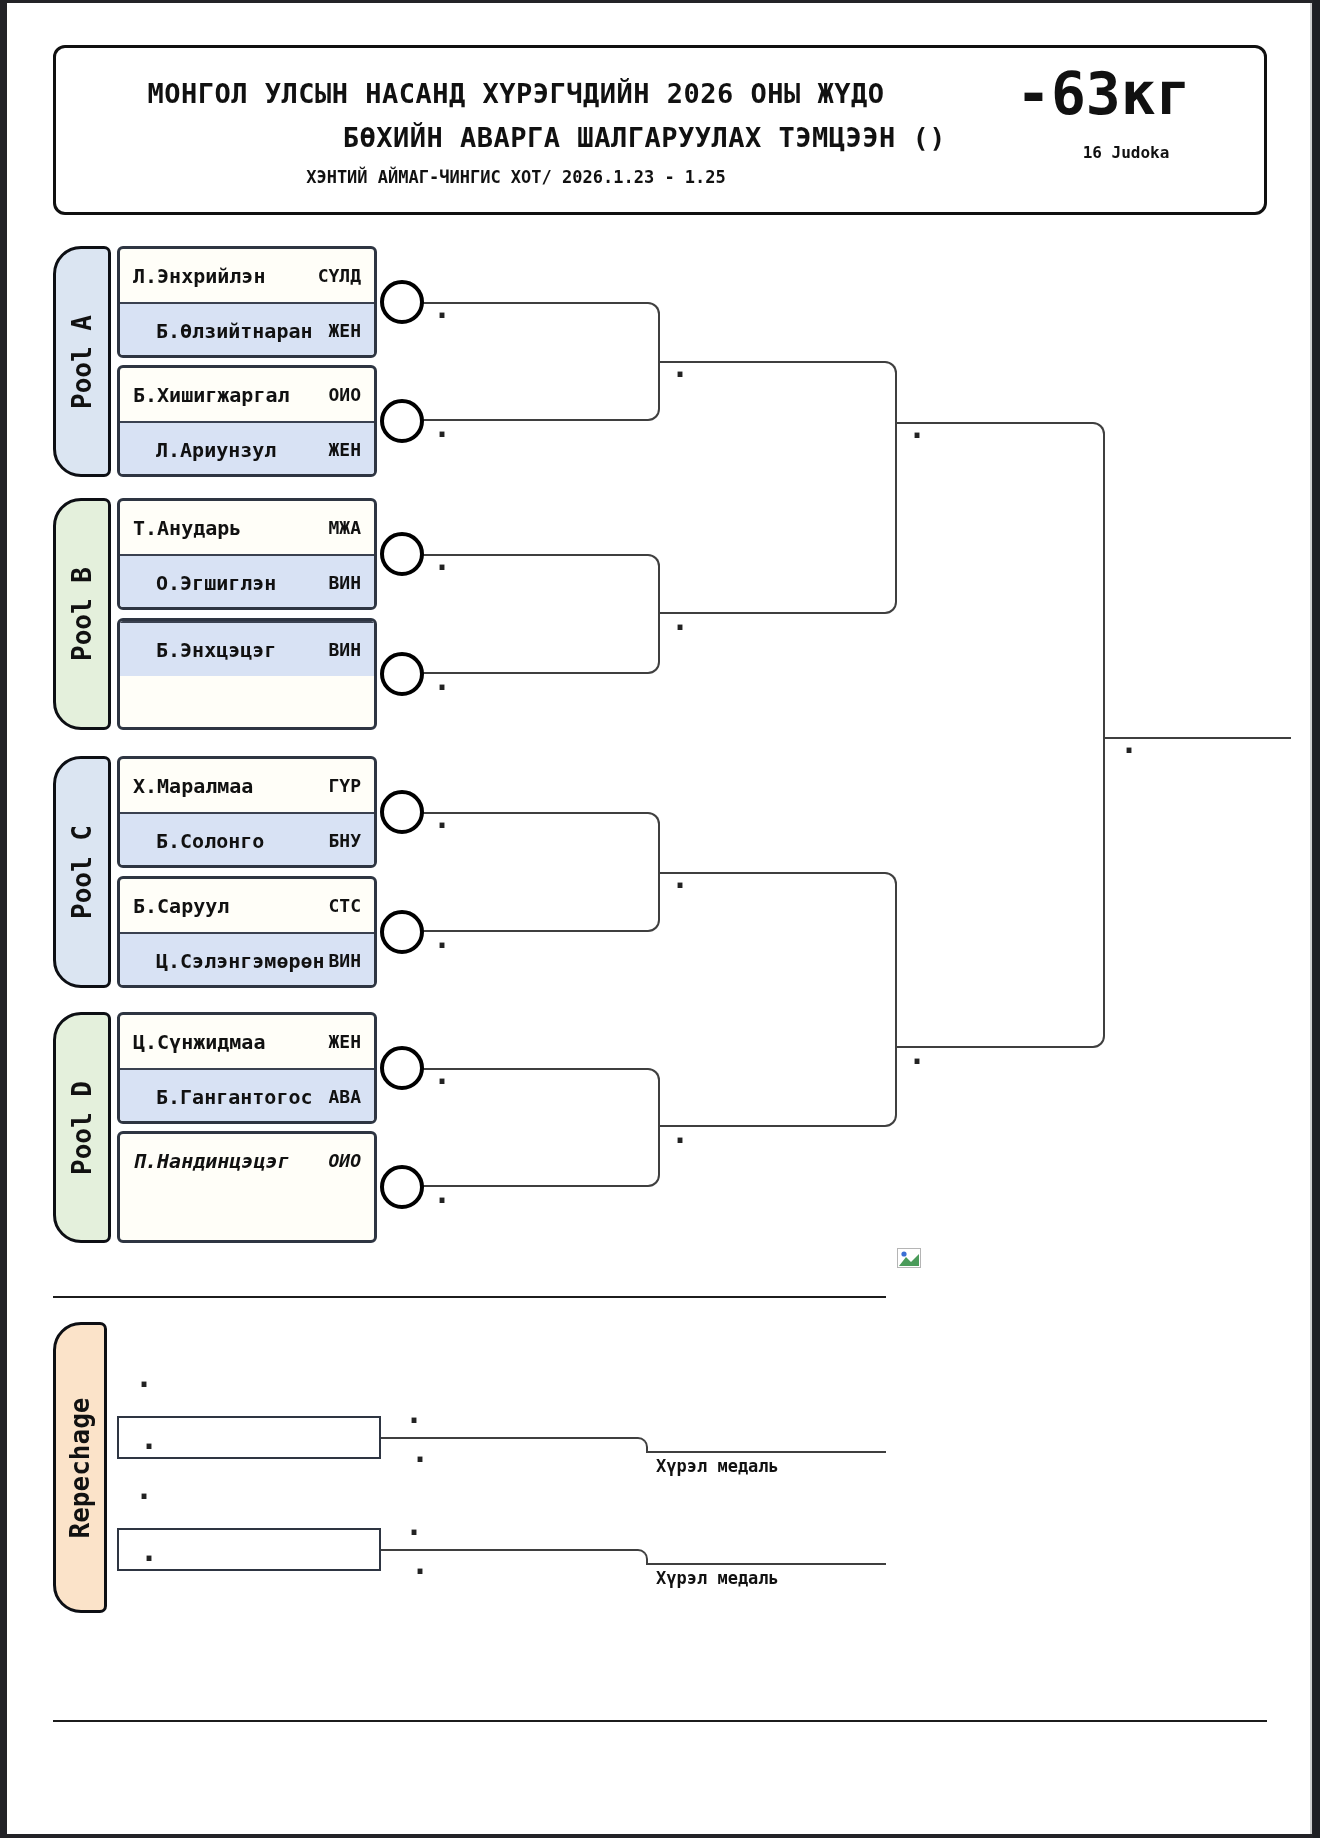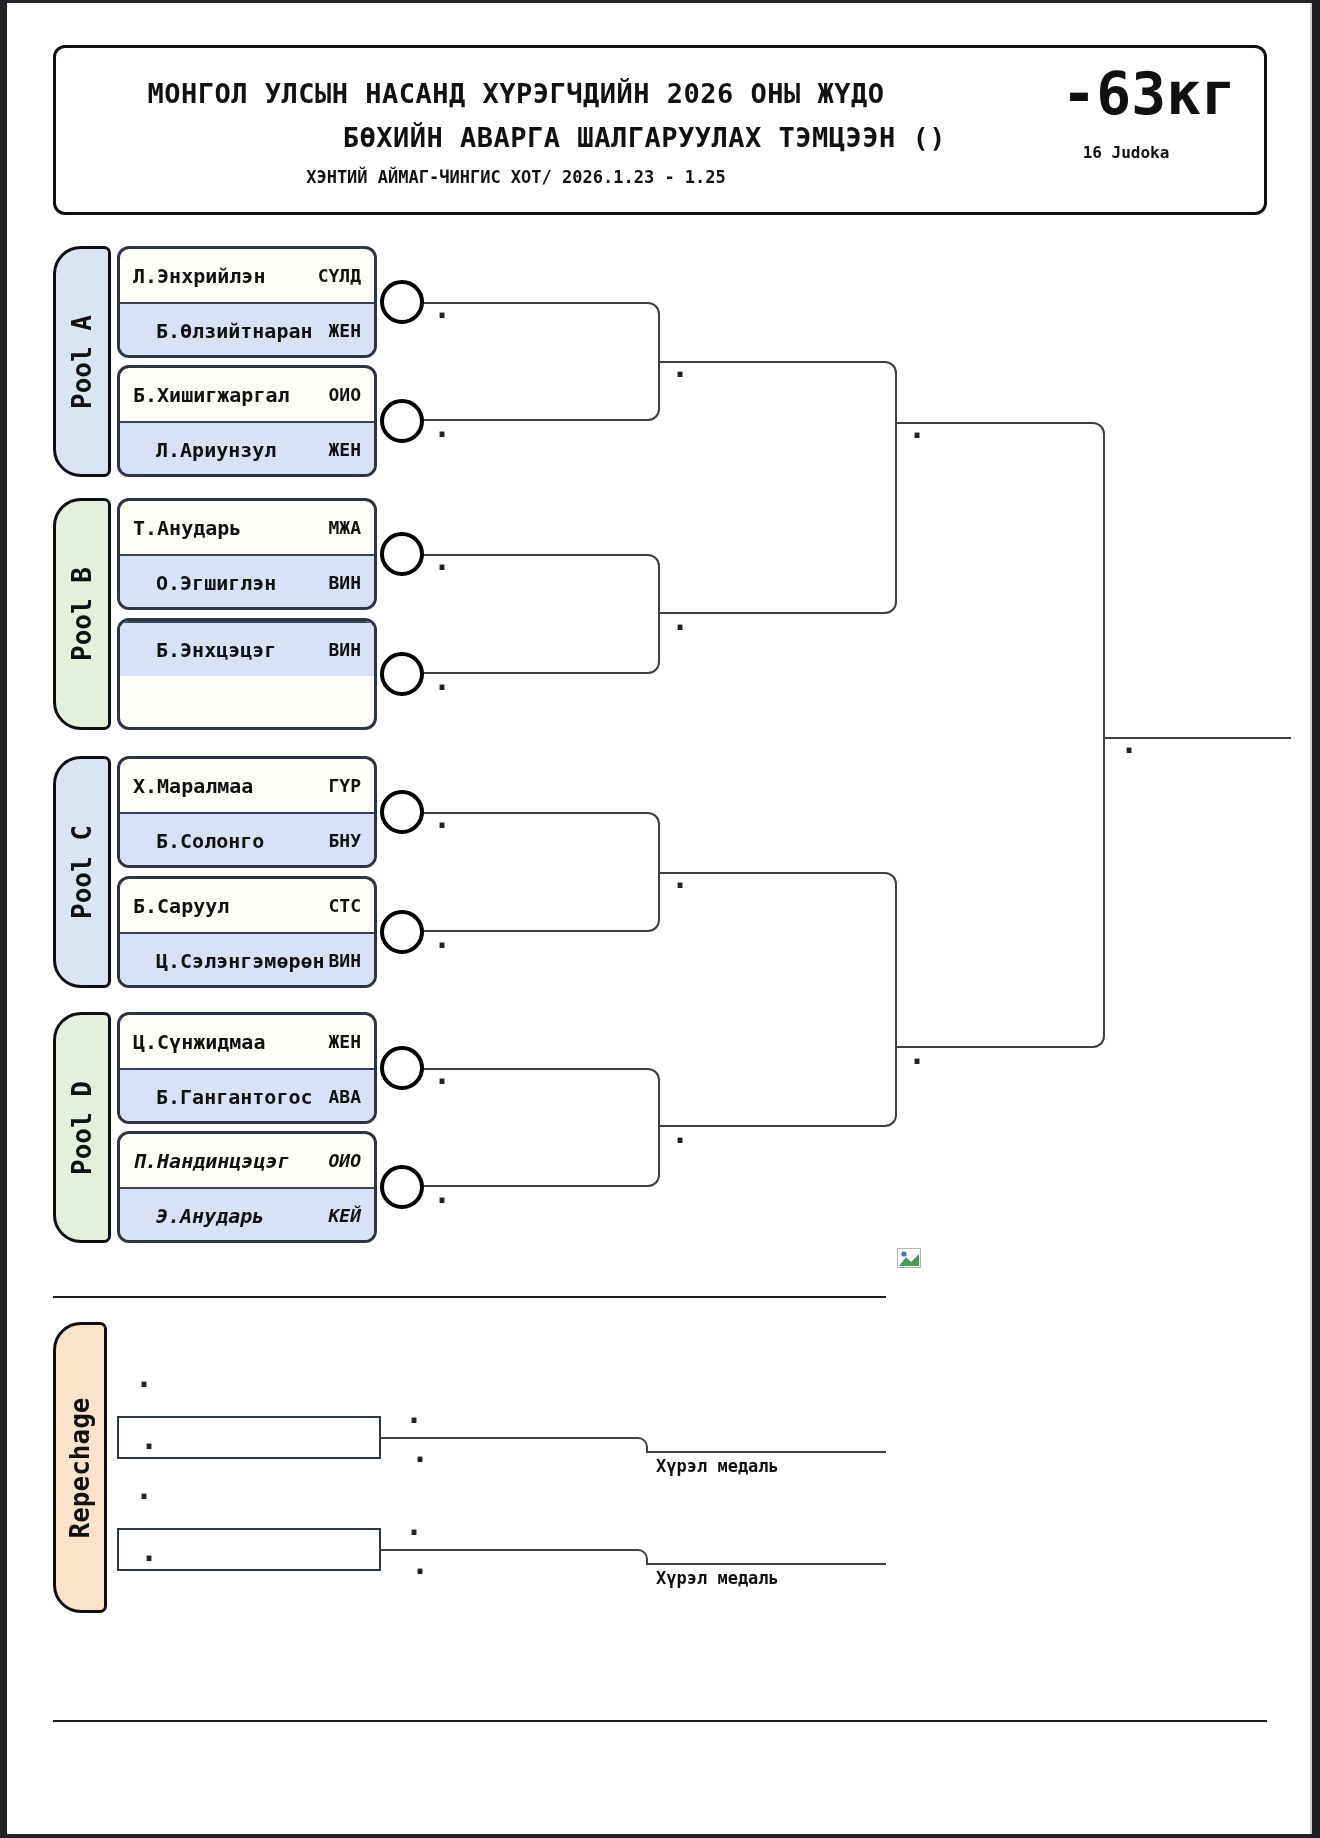--- a/index.html
+++ b/index.html
@@ -4,28 +4,28 @@
 <style>
   html,body{margin:0;padding:0;background:#1e1f23;}
   #page{position:relative;width:1313px;height:1838px;background:#ffffff;overflow:hidden;
         font-family:"DejaVu Sans Mono","Liberation Mono",monospace;color:#111;}
   .abs{position:absolute;}
   .edge{position:absolute;background:#232327;}
   
   .hdrbox{border:3px solid #101010;border-radius:12px;box-sizing:border-box;background:#fff;}
   .hline-title{font-weight:bold;font-size:27px;letter-spacing:0.5px;text-align:center;white-space:nowrap;}
   .hline-sub{font-weight:bold;font-size:17px;text-align:center;white-space:nowrap;}
-  .weight{font-weight:bold;font-size:58px;text-align:right;white-space:nowrap;}
+  .weight{font-weight:bold;font-size:58px;text-align:left;white-space:nowrap;}
   .jcount{font-weight:bold;font-size:16px;text-align:center;white-space:nowrap;}
   
   .poolbox{border:3px solid #0d0f14;border-radius:28px 7px 7px 28px;box-sizing:border-box;
            display:flex;align-items:center;justify-content:center;}
   .poolbox span{transform:rotate(-90deg);font-weight:bold;font-size:26px;white-space:nowrap;}
   
-  .pairbox{width:260px;height:112px;border:3px solid #2e3542;border-radius:12px;overflow:hidden;
+  .pairbox{width:260px;height:112px;border:3px solid #2e3542;border-radius:6px;overflow:hidden;
            box-sizing:border-box;background:#fffef8;}
   .prow{height:53px;display:flex;align-items:center;justify-content:space-between;
         padding:0 13px;font-weight:bold;font-size:20px;white-space:nowrap;}
   .prow.blue{background:#d8e2f4;border-top:2px solid #3a4150;padding-left:36px;}
   .prow .club{font-size:18px;}
   
   .conn{border-style:solid;border-color:#3f3f3f;border-width:2px 2px 2px 0;
         border-radius:0 12px 12px 0;box-sizing:border-box;}
   .hl{background:#3f3f3f;height:2px;}
   .circ{width:36px;height:36px;border:4px solid #000;border-radius:50%;background:#fff;}
@@ -136,24 +136,20 @@
     <div class="prow blue">
       <span>Б.Гангантогос</span>
       <span class="club">АВА</span>
       </div>
   </div>
   <div class="abs pairbox" style="left:117px;top:1131px;font-style:italic;">
     <div class="prow">
       <span>П.Нандинцэцэг</span>
       <span class="club">ОИО</span>
       </div>
-    <div class="prow blue">
-      <span>Э.Анударь</span>
-      <span class="club">КЕЙ</span>
-      </div>
   </div>
 
   <div class="abs conn" style="left:402px;top:302px;width:258px;height:119px;"></div>
   <div class="abs conn" style="left:402px;top:554px;width:258px;height:120px;"></div>
   <div class="abs conn" style="left:402px;top:812px;width:258px;height:120px;"></div>
   <div class="abs conn" style="left:402px;top:1068px;width:258px;height:119px;"></div>
 
   <div class="abs conn" style="left:660px;top:361px;width:237px;height:253px;"></div>
   <div class="abs conn" style="left:660px;top:872px;width:237px;height:255px;"></div>
 

